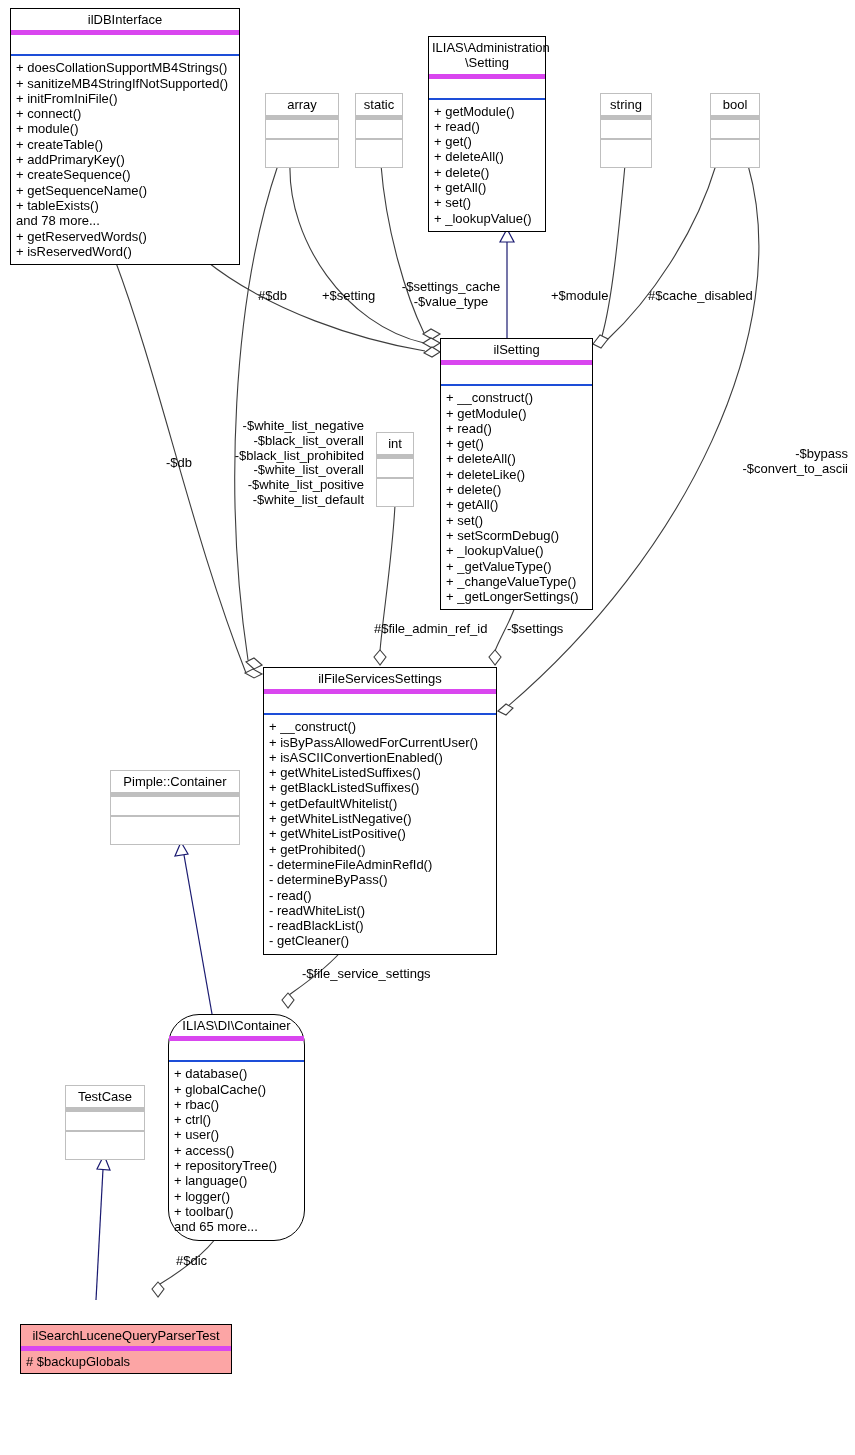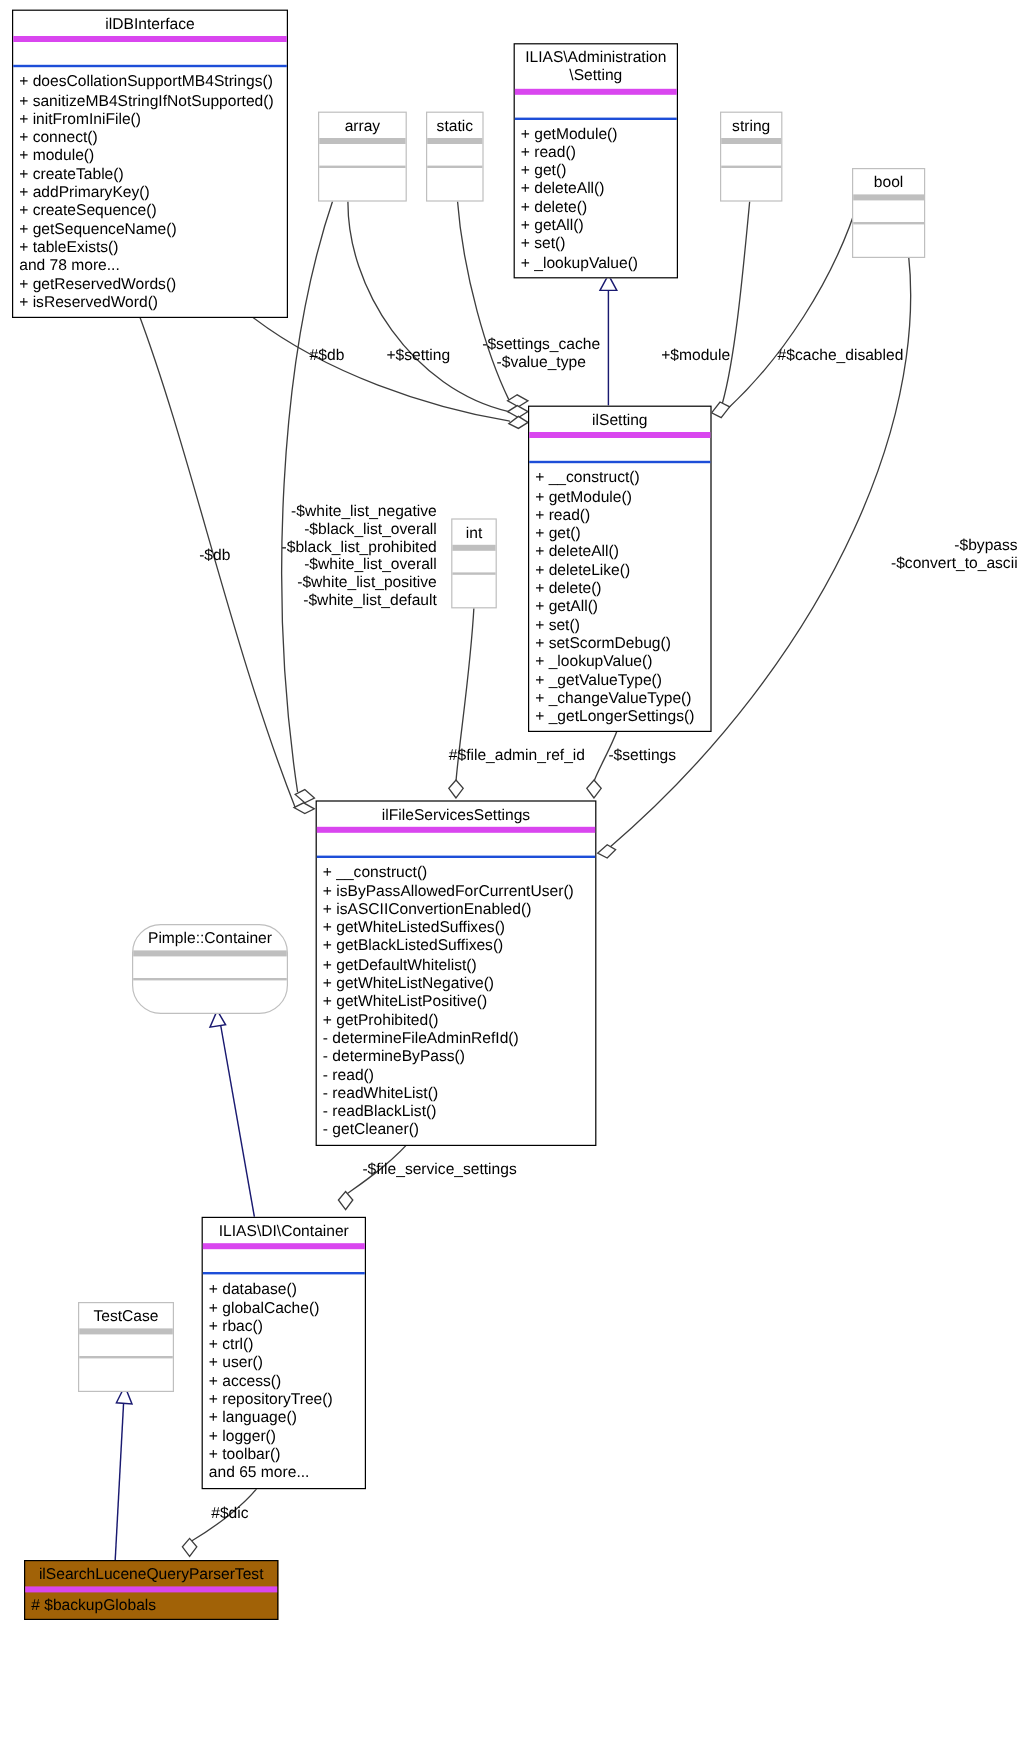--- a/index.html
+++ b/index.html
@@ -3,42 +3,42 @@
 <meta charset="utf-8">
 <style>
   html,body{margin:0;padding:0;background:#fff;}
   #diagram{
     position:relative;width:855px;height:1455px;background:#fff;overflow:hidden;
     font-family:"Liberation Sans", sans-serif;font-size:13px;line-height:15.3px;color:#000;
   }
   svg.edges{position:absolute;left:0;top:0;width:855px;height:1455px;}
   .uml-box{position:absolute;background:#fff;border:1px solid #000;box-sizing:border-box;}
   .uml-box.gray{border-color:#bfbfbf;}
-  .uml-box.main{background:#a16207;}
+  .uml-box.main{background:#fca5a5;margin-top:24px;}
   .uml-title{text-align:center;padding:3px 3px;white-space:pre-line;}
   .uml-attrs{border-top:5px solid #d946ef;min-height:24px;padding:3px 5px;box-sizing:border-box;}
   .uml-methods{border-top:2px solid #1d4ed8;padding:4px 5px 5px 5px;}
   .uml-box.gray .uml-attrs,.uml-box.gray .uml-methods{border-top-color:#bfbfbf;min-height:23px;padding:2px 4px;}
   .member{white-space:nowrap;}
   .elabel{position:absolute;white-space:pre-line;}
   .r{text-align:right;}
   .c{text-align:center;}
 
   
   #b-ildb{left:10px;top:8px;width:230px;}
   #b-array{left:265px;top:93px;width:74px;}
   #b-static{left:355px;top:93px;width:48px;}
-  #b-admin{left:428px;top:36px;width:137px;}
+  #b-admin{left:428px;top:36px;width:118px;}
   #b-string{left:600px;top:93px;width:52px;}
-  #b-bool{left:710px;top:93px;width:61px;margin-top:47px;}
+  #b-bool{left:710px;top:93px;width:50px;}
   #b-ilsetting{left:440px;top:338px;width:153px;}
   #b-int{left:376px;top:432px;width:38px;}
   #b-files{left:263px;top:667px;width:234px;}
-  #b-pimple{left:110px;top:770px;width:130px;border-radius:24px;}
-  #b-dic{left:168px;top:1014px;width:137px;}
+  #b-pimple{left:110px;top:770px;width:130px;}
+  #b-dic{left:168px;top:1014px;width:137px;border-radius:31px;}
   #b-testcase{left:65px;top:1085px;width:80px;}
   #b-main{left:20px;top:1300px;width:212px;}
 
   
   #l-db-set{left:258px;top:288px;}
   #l-setting{left:322px;top:288px;}
   #l-cache{left:396px;top:279px;width:110px;}
   #l-module{left:551px;top:288px;}
   #l-cachedis{left:648px;top:288px;}
   #l-db-files{left:148px;top:455px;width:44px;}

